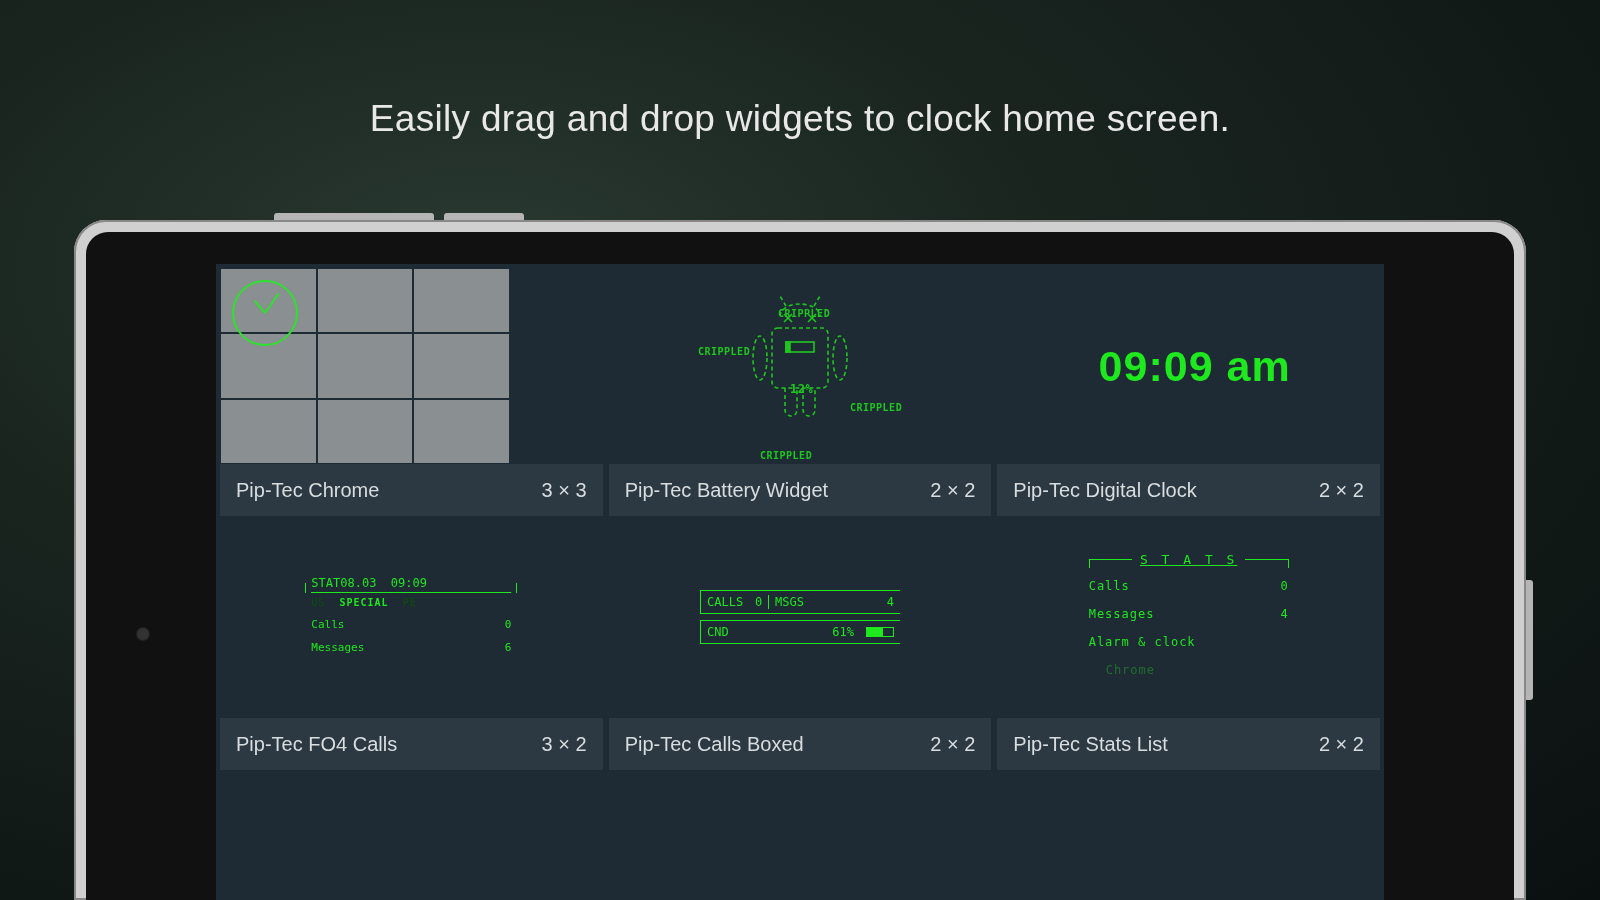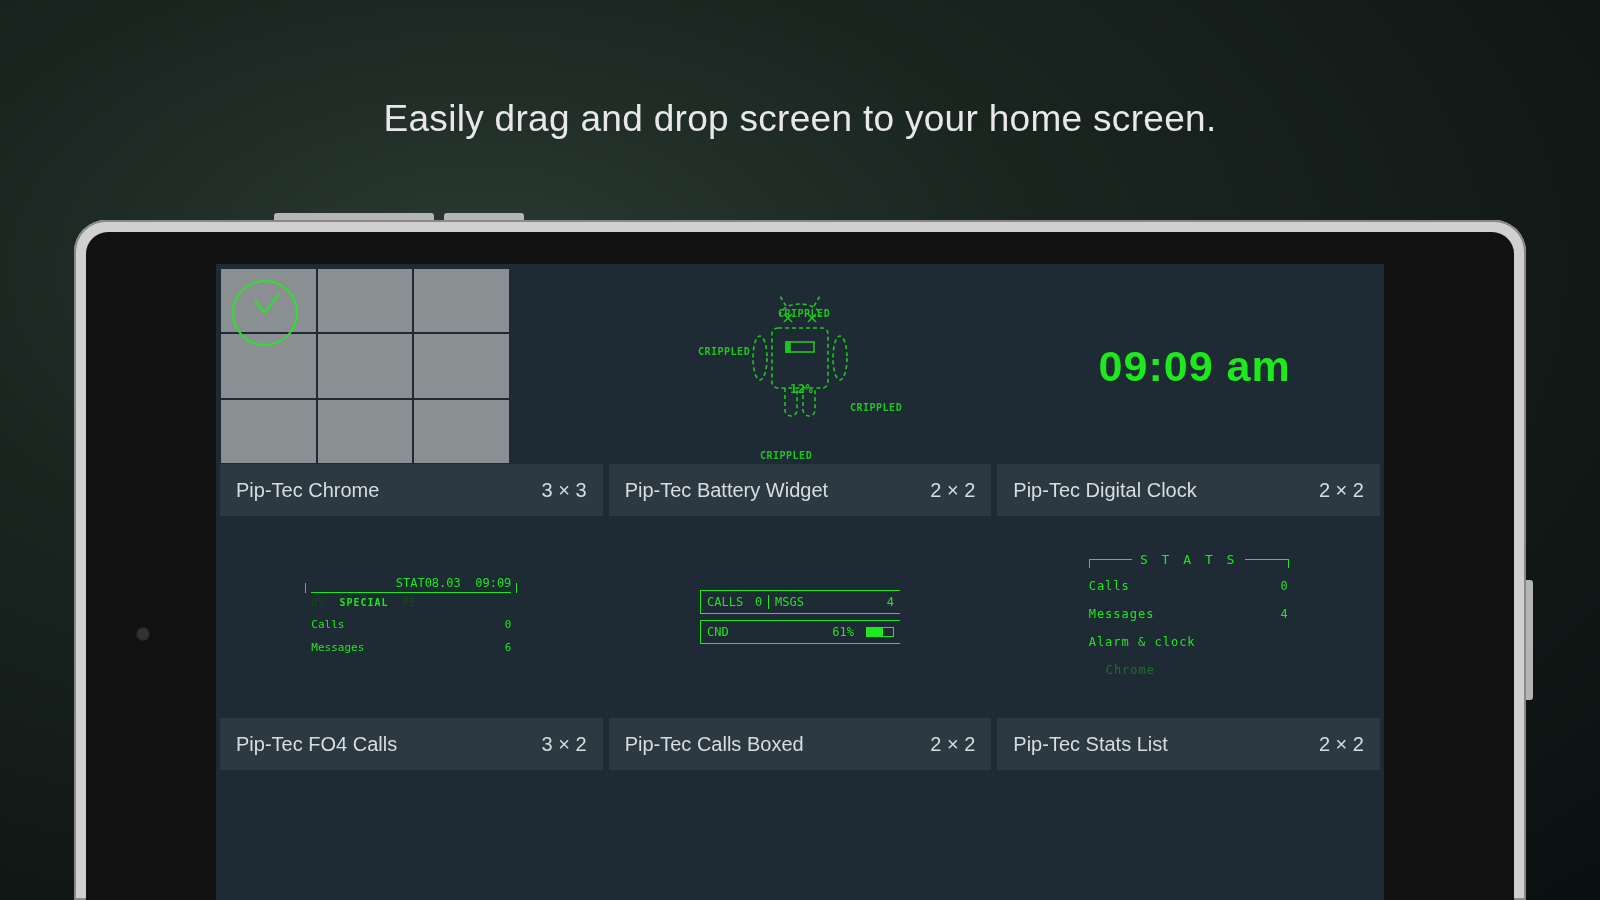--- a/index.html
+++ b/index.html
@@ -135,43 +135,43 @@
     transform-origin: bottom center;
   }
   .clock-hand1 { height: 24px; transform: translate(-50%,-100%) rotate(35deg); }
   .clock-hand2 { height: 16px; transform: translate(-50%,-100%) rotate(-40deg); }
   
   .battery-wrap { position: relative; width: 220px; height: 180px; color: #1ec71e; font-family: monospace; font-size: 10px; font-weight: bold; }
   .battery-wrap .lbl { position: absolute; letter-spacing: 0.5px; margin-top: 26px; }
   
   .pip-mono { font-family: "Consolas","Menlo",monospace; color: #1ee81e; }
   .fo4 { width: 200px; font-size: 12px; }
-  .fo4 .topline { display:flex; justify-content:flex-end; border-bottom:1px solid #1ee81e; padding-bottom:2px; position:relative; }
+  .fo4 .topline { display:flex; justify-content:flex-start; border-bottom:1px solid #1ee81e; padding-bottom:2px; position:relative; }
   .fo4 .topline::before { content:""; position:absolute; left:-6px; bottom:-1px; height:10px; border-left:1px solid #1ee81e; }
   .fo4 .topline::after { content:""; position:absolute; right:-6px; bottom:-1px; height:10px; border-right:1px solid #1ee81e; }
   .fo4 .tabs { font-size:10px; color:#0c4f0c; margin:4px 0 10px; letter-spacing:1px; }
   .fo4 .tabs b { color:#1ee81e; }
   .fo4 .row { display:flex; justify-content:space-between; margin:10px 0; font-size:11px; }
   .boxed { width: 200px; font-size: 12px; }
   .boxed .line { border:1px solid #1ee81e; padding:4px 6px; margin-bottom:6px; display:flex; gap:6px; align-items:center; border-right:none; }
   .boxed .line span.spacer { flex:1; }
   .list { width: 200px; font-size: 13px; letter-spacing: 3px; }
   .list .head { display:flex; align-items:center; margin-bottom:12px; }
   .list .head .bar { flex:1; border-top:1px solid #1ee81e; position:relative; }
   .list .head .bar::before { content:""; position:absolute; left:0; top:0; height:8px; border-left:1px solid #1ee81e; }
   .list .head .bar.r::before { left:auto; right:0; }
-  .list .head .mid { padding:0 8px; }
+  .list .head .mid { padding:0 8px;text-decoration:underline; }
   .list .lrow { display:flex; justify-content:space-between; font-size:12px; letter-spacing:1px; margin-bottom:14px; }
   
   .digiclock { color:#1ee81e; font-family: Arial, sans-serif; font-size: 43px; font-weight:bold; letter-spacing:1px;margin-left:12px; }
 </style>
 </head>
 <body>
 
-<div class="headline">Easily drag and drop screen to your home screen.</div>
+<div class="headline">Easily drag and drop widgets to clock home screen.</div>
 
 <div class="tablet-frame">
   <div class="power-notch"></div>
   <div class="power-notch2"></div>
   <div class="vol-notch"></div>
   <div class="bezel">
     <div class="camera"></div>
     <div class="screen">
       <div class="grid">
 

